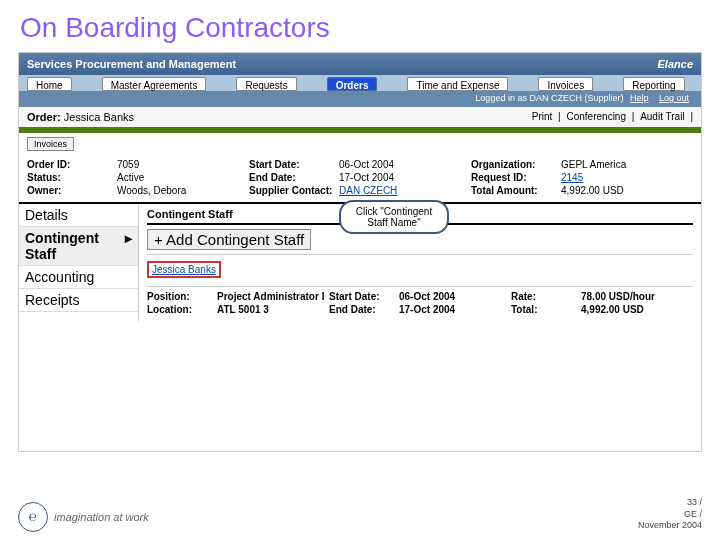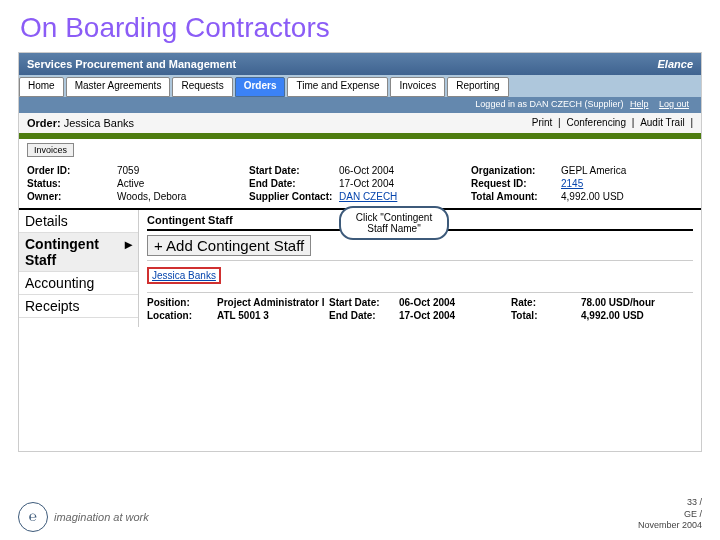--- a/index.html
+++ b/index.html
@@ -2,23 +2,23 @@
 <html><head>
 <meta charset="utf-8">
 <style>
   * { box-sizing: border-box; margin: 0; padding: 0; }
   body { width: 720px; height: 540px; font-family: Arial, sans-serif; font-size: 10px; background: #fff; position: relative; }
   .slide-title { font-size: 28px; font-weight: 400; color: #8b5cf6; padding: 12px 20px 8px; font-family: 'Segoe UI Light', Arial, sans-serif; border-radius: 23px; }
   .app-container { margin: 0 18px; border: 1px solid #ccc; background: #fff; height: 400px; overflow: hidden; }
   .app-header { background: linear-gradient(#5a7fa8, #3f6390); color: #fff; padding: 3px 8px; display: flex; justify-content: space-between; align-items: center; height: 22px; gap: 40px; }
   .app-header-left { font-size: 11px; font-weight: bold; }
   .app-header-right { font-size: 11px; font-style: italic; font-weight: bold; }
-  .nav-tabs { background: #aec7dc; display: flex; padding: 2px 0 0; height: 22px; }
+  .nav-tabs { background: #aec7dc; display: flex; padding: 2px 8px 0; height: 16px; gap: 28px; }
   .tab { background: #fff; border: 1px solid #888; padding: 2px 8px; margin-right: 2px; font-size: 10px; cursor: pointer; border-radius: 2px 2px 0 0; }
-  .tab.active { background: #3b82f6; color: #fff; font-weight: bold; border-color: #4a6d94; }
+  .tab.active { background: #1d4ed8; color: #fff; font-weight: bold; border-color: #4a6d94; }
   .subbar { background: #6488ae; color: #fff; font-size: 9px; padding: 2px 8px; text-align: right; height: 16px; }
   .subbar a { color: #fff; text-decoration: underline; margin: 0 4px; }
   .order-header { display: flex; justify-content: space-between; padding: 4px 8px; border-bottom: 6px solid #4d7c0f; background: #f5f5f5; }
   .order-header-left { font-size: 11px; }
   .order-header-left b { font-weight: bold; }
   .order-header-right { font-size: 10px; }
   .order-header-right span { margin: 0 3px; }
   .terminate-btn { margin: 4px 8px; padding: 1px 6px; font-size: 9px; border: 1px solid #888; background: #f0f0f0; cursor: pointer; }
   .info-grid { display: flex; padding: 4px 8px; border-bottom: 2px solid #000; font-size: 10px; }
   .info-col { flex: 1; }

